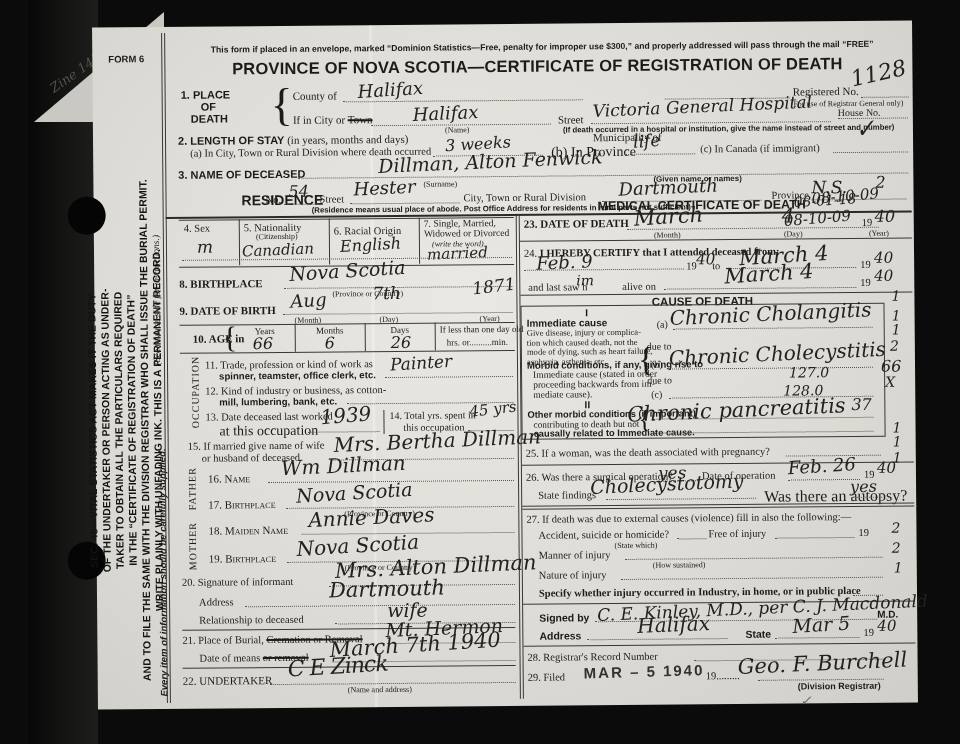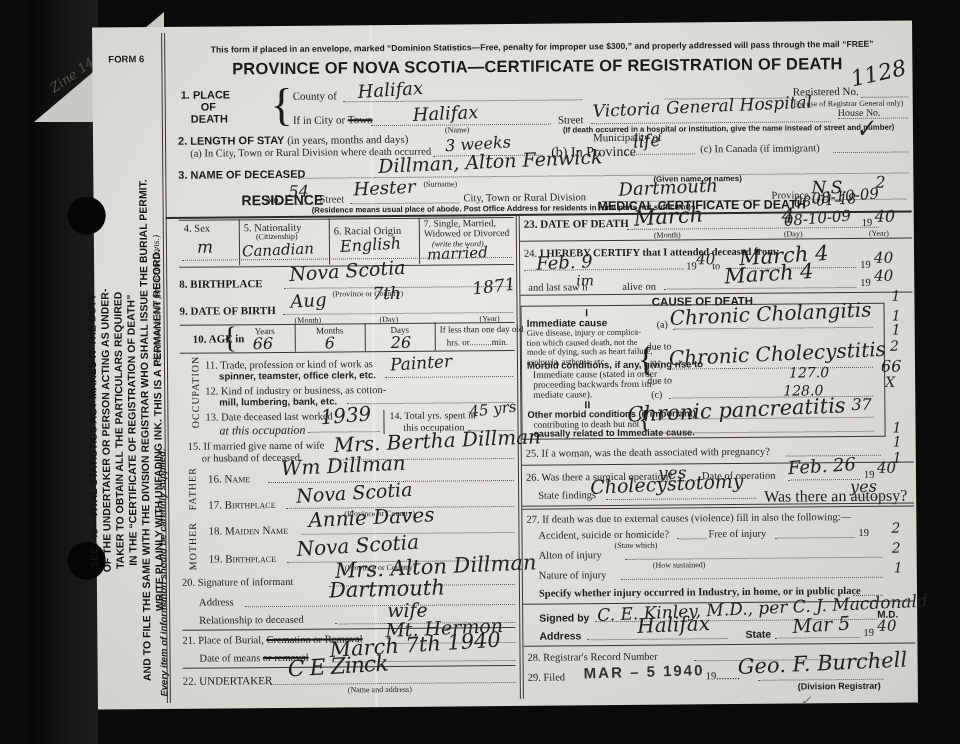--- a/index.html
+++ b/index.html
@@ -171,21 +171,21 @@
 
     <div class="abs vert" style="left:62px;top:358px;width:76px;font-size:10px;letter-spacing:1px;">OCCUPATION</div>
     <div class="abs" style="left:110px;top:333px;font-size:10.5px;">11. Trade, profession or kind of work as</div>
     <div class="abs sans b" style="left:124px;top:344px;font-size:9.6px;">spinner, teamster, office clerk, etc.</div>
     <div class="abs dl" style="left:290px;top:352px;width:128px;"></div>
     <div class="abs hw" style="left:295px;top:330px;font-size:17px;transform:rotate(-3deg);">Painter</div>
     <div class="abs" style="left:110px;top:359px;font-size:10.5px;">12. Kind of industry or business, as cotton-</div>
     <div class="abs sans b" style="left:124px;top:370px;font-size:9.6px;">mill, lumbering, bank, etc.</div>
     <div class="abs dl" style="left:252px;top:378px;width:166px;"></div>
     <div class="abs" style="left:110px;top:385px;font-size:10.5px;">13. Date deceased last worked</div>
-    <div class="abs" style="left:124px;top:397px;font-size:12px;font-style:italic;">at this occupation</div>
+    <div class="abs" style="left:124px;top:397px;font-size:14px;">at this occupation</div>
     <div class="abs dl" style="left:212px;top:406px;width:72px;"></div>
     <div class="abs hw" style="left:225px;top:380px;font-size:20px;transform:rotate(-4deg);">1939</div>
     <div class="abs vr" style="left:288px;top:385px;height:24px;"></div>
     <div class="abs" style="left:294px;top:385px;font-size:10px;">14. Total yrs. spent in</div>
     <div class="abs" style="left:308px;top:397px;font-size:10px;">this occupation</div>
     <div class="abs dl" style="left:372px;top:406px;width:46px;"></div>
     <div class="abs hw" style="left:374px;top:378px;font-size:15px;transform:rotate(-6deg);">45 yrs</div>
 
     <div class="abs" style="left:92px;top:414px;font-size:10.5px;">15. If married give name of wife</div>
     <div class="abs" style="left:106px;top:426px;font-size:10.5px;">or husband of deceased</div>
@@ -325,21 +325,21 @@
     <div class="abs sl" style="left:426px;top:482px;width:392px;"></div>
     <div class="abs sl" style="left:426px;top:485px;width:392px;"></div>
 
     <div class="abs" style="left:430px;top:490px;font-size:10.5px;">27. If death was due to external causes (violence) fill in also the following:—</div>
     <div class="abs" style="left:442px;top:506px;font-size:10.5px;">Accident, suicide or homicide?</div>
     <div class="abs dl" style="left:580px;top:516px;width:30px;"></div>
     <div class="abs" style="left:518px;top:518px;font-size:8px;">(State which)</div>
     <div class="abs" style="left:612px;top:506px;font-size:10.5px;">Free of injury</div>
     <div class="abs dl" style="left:678px;top:516px;width:80px;"></div>
     <div class="abs" style="left:762px;top:506px;font-size:10.5px;">19</div>
-    <div class="abs" style="left:442px;top:526px;font-size:10.5px;">Alton of injury</div>
+    <div class="abs" style="left:442px;top:526px;font-size:10.5px;">Manner of injury</div>
     <div class="abs dl" style="left:528px;top:536px;width:258px;"></div>
     <div class="abs" style="left:556px;top:538px;font-size:8px;">(How sustained)</div>
     <div class="abs" style="left:442px;top:546px;font-size:10.5px;">Nature of injury</div>
     <div class="abs dl" style="left:524px;top:556px;width:262px;"></div>
     <div class="abs" style="left:442px;top:564px;font-size:10.5px;font-weight:bold;">Specify whether injury occurred in Industry, in home, or in public place</div>
     <div class="abs dl" style="left:756px;top:574px;width:30px;"></div>
     <div class="abs sl" style="left:426px;top:580px;width:392px;"></div>
 
     <div class="abs sans b" style="left:442px;top:588px;font-size:10.5px;">Signed by</div>
     <div class="abs dl" style="left:498px;top:598px;width:282px;"></div>

